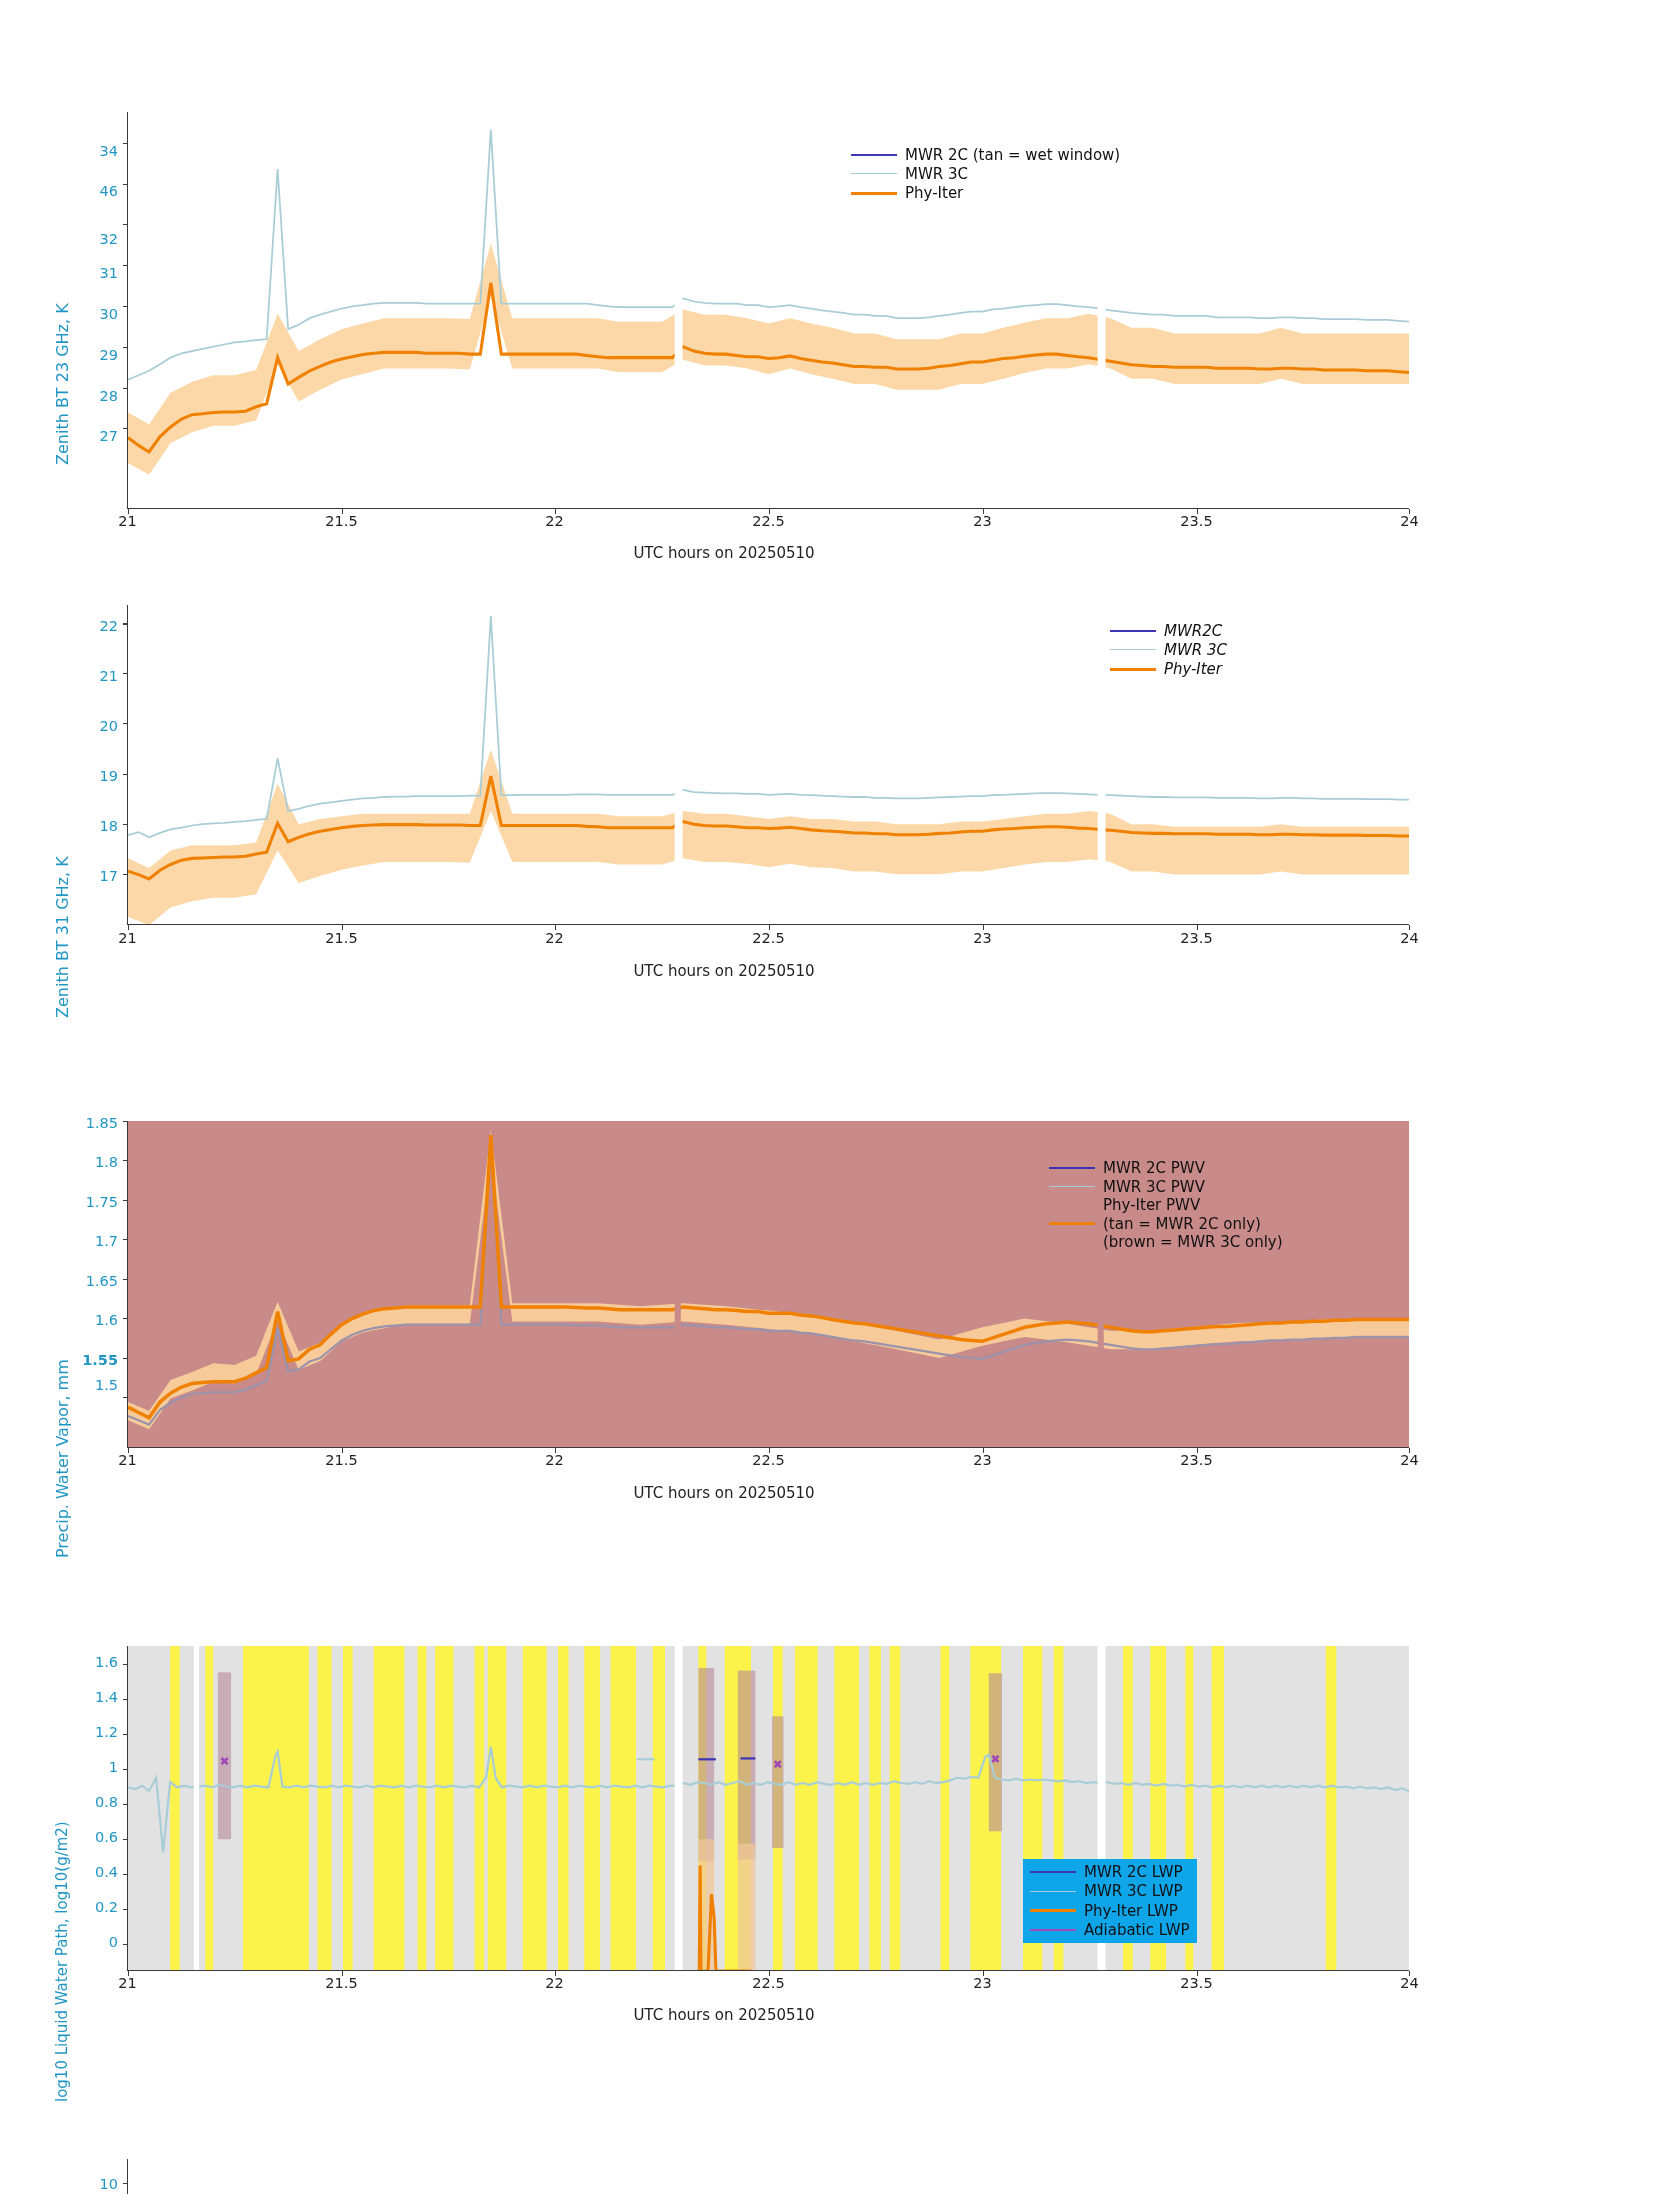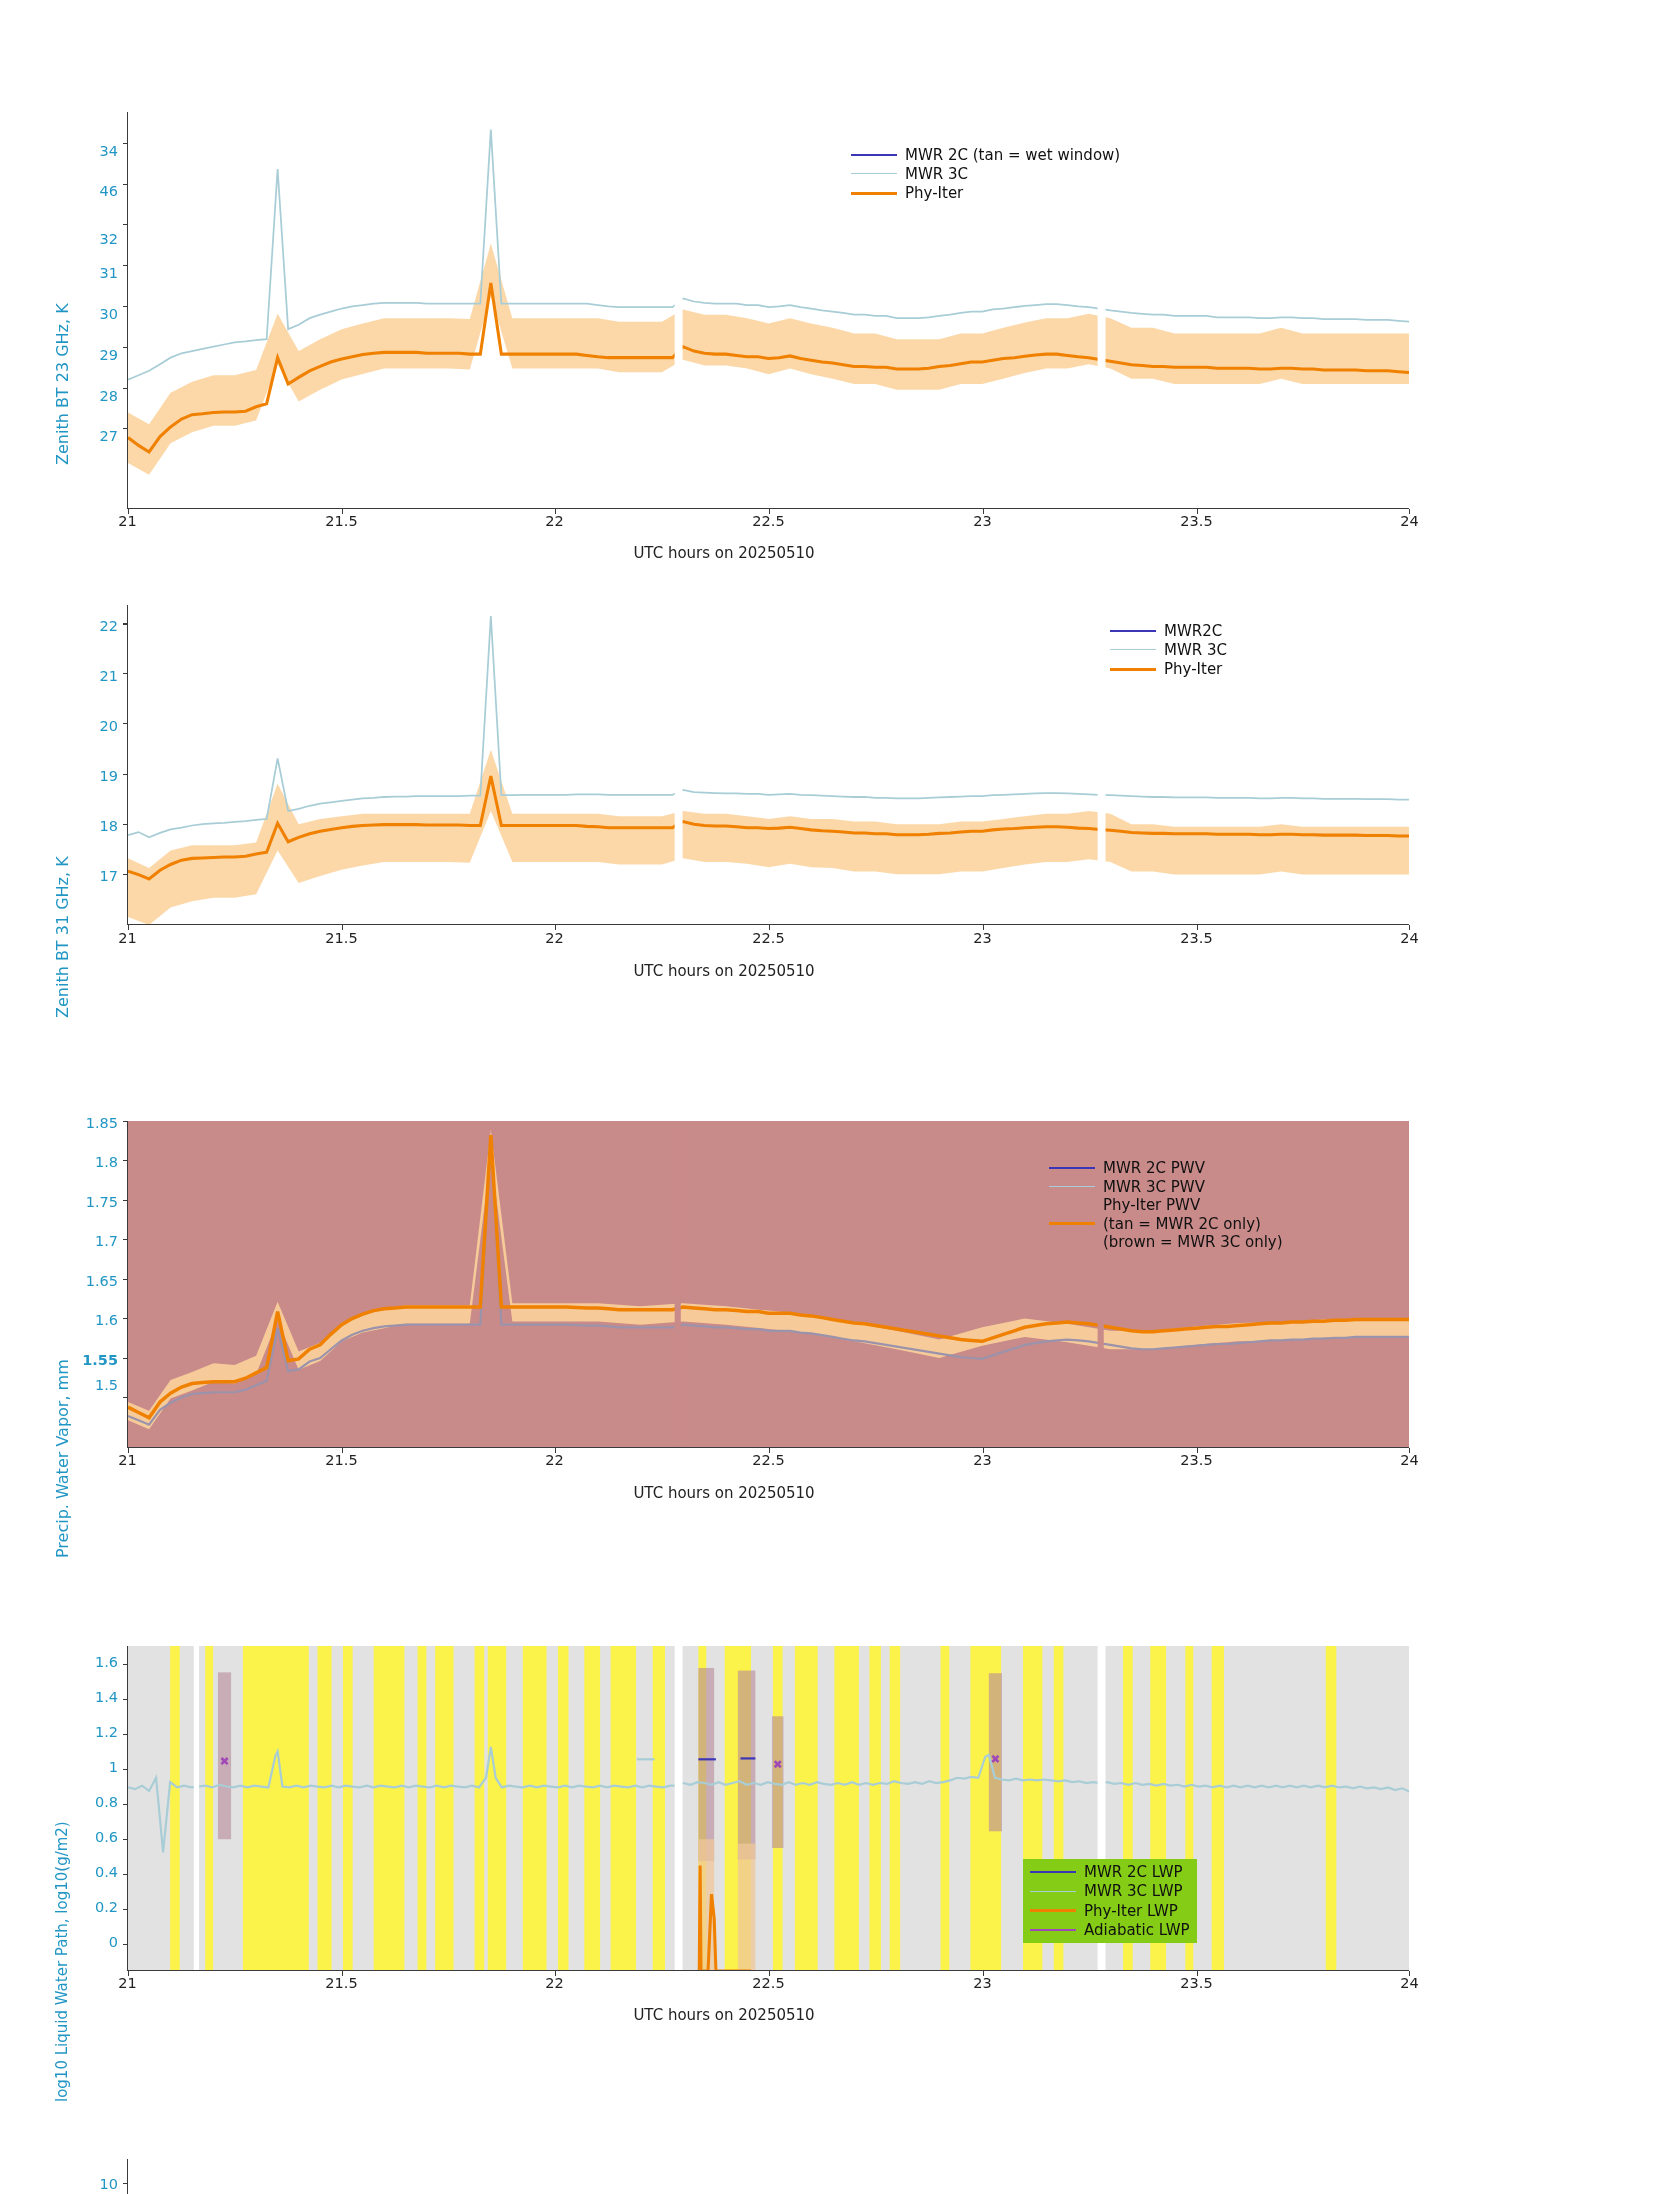--- a/index.html
+++ b/index.html
@@ -145,21 +145,21 @@
       <div class="tickmark-y" style="left:-4.8px;top:269px;"></div>
       <div class="tickmark-x" style="left:0;top:320px;"></div>
       <div class="tickmark-x" style="left:214px;top:320px;"></div>
       <div class="tickmark-x" style="left:427px;top:320px;"></div>
       <div class="tickmark-x" style="left:641px;top:320px;"></div>
       <div class="tickmark-x" style="left:855px;top:320px;"></div>
       <div class="tickmark-x" style="left:1069px;top:320px;"></div>
       <div class="tickmark-x" style="left:1281px;top:320px;"></div>
     </div>
 
-    <div class="legend" style="left:1110px;top:42px;">
+    <div class="legend" style="left:1110px;top:42px;font-style:italic;">
       <div class="row">
           <span class="swatch" style="border-top-width:2.2px;border-color:#3b36b8;"></span>
           <span class="lbl">MWR2C</span>
         </div>
       <div class="row">
           <span class="swatch" style="border-top-width:1.8px;border-color:#a8cdd6;"></span>
           <span class="lbl">MWR 3C</span>
         </div>
       <div class="row">
           <span class="swatch" style="border-top-width:3.5px;border-color:#f08000;"></span>
@@ -356,21 +356,21 @@
       <div class="tickmark-y" style="left:-4.8px;top:298px;"></div>
       <div class="tickmark-x" style="left:0;top:325px;"></div>
       <div class="tickmark-x" style="left:214px;top:325px;"></div>
       <div class="tickmark-x" style="left:427px;top:325px;"></div>
       <div class="tickmark-x" style="left:641px;top:325px;"></div>
       <div class="tickmark-x" style="left:855px;top:325px;"></div>
       <div class="tickmark-x" style="left:1069px;top:325px;"></div>
       <div class="tickmark-x" style="left:1281px;top:325px;"></div>
     </div>
 
-    <div class="legend" style="left:1023px;top:244px;background:#84cc16;padding:3.5px 7px;">
+    <div class="legend" style="left:1023px;top:244px;background:#0ea5e9;padding:3.5px 7px;">
       <div class="row">
           <span class="swatch" style="border-top-width:2.2px;border-color:#3b36b8;"></span>
           <span class="lbl">MWR 2C LWP</span>
         </div>
       <div class="row">
           <span class="swatch" style="border-top-width:1.8px;border-color:#a8cdd6;"></span>
           <span class="lbl">MWR 3C LWP</span>
         </div>
       <div class="row">
           <span class="swatch" style="border-top-width:3.5px;border-color:#f08000;"></span>

